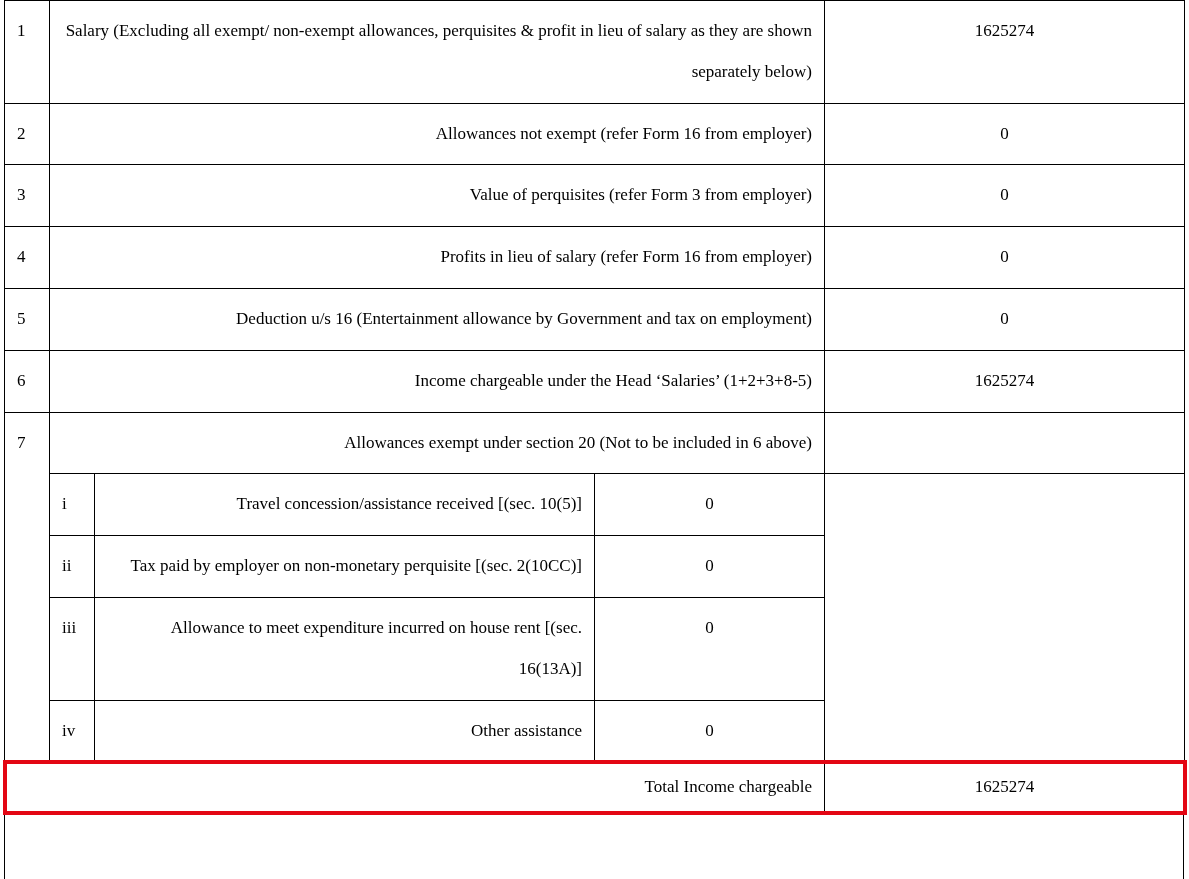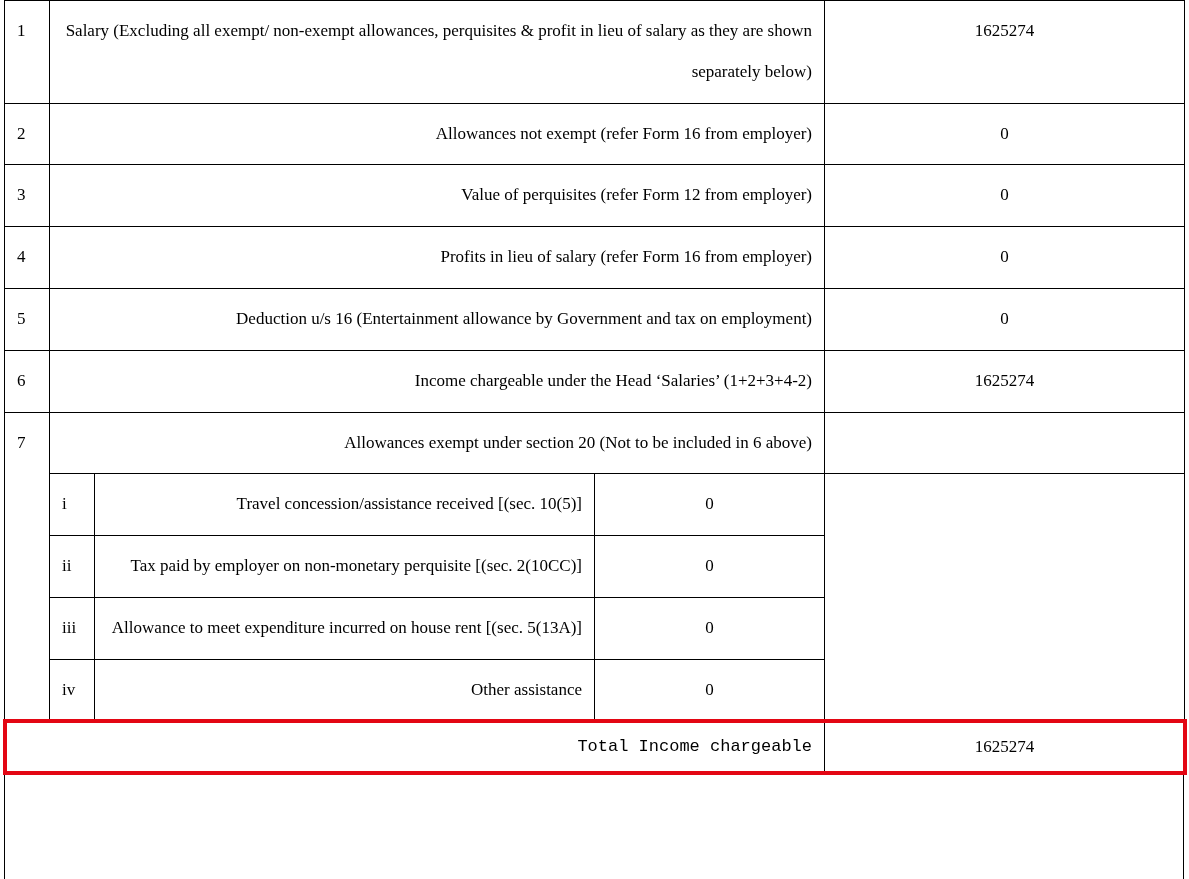--- a/index.html
+++ b/index.html
@@ -73,39 +73,39 @@
     </tr>
 
     <tr>
       <td class="num">2</td>
       <td class="desc" colspan="3">Allowances not exempt (refer Form 16 from employer)</td>
       <td class="right">0</td>
     </tr>
 
     <tr>
       <td class="num">3</td>
-      <td class="desc" colspan="3">Value of perquisites (refer Form 12 from employer)</td>
+      <td class="desc" colspan="3">Value of perquisites (refer Form 3 from employer)</td>
       <td class="right">0</td>
     </tr>
 
     <tr>
       <td class="num">4</td>
       <td class="desc" colspan="3">Profits in lieu of salary (refer Form 16 from employer)</td>
       <td class="right">0</td>
     </tr>
 
     <tr>
       <td class="num">5</td>
       <td class="desc" colspan="3">Deduction u/s 16 (Entertainment allowance by Government and tax on employment)</td>
       <td class="right">0</td>
     </tr>
 
     <tr>
       <td class="num">6</td>
-      <td class="desc" colspan="3">Income chargeable under the Head ‘Salaries’ (1+2+3+4-2)</td>
+      <td class="desc" colspan="3">Income chargeable under the Head ‘Salaries’ (1+2+3+8-5)</td>
       <td class="right">1625274</td>
     </tr>
 
     <tr>
       <td class="num" rowspan="5">7</td>
       <td class="desc" colspan="3">Allowances exempt under section 20 (Not to be included in 6 above)</td>
       <td></td>
     </tr>
 
     <tr>
@@ -116,30 +116,30 @@
     </tr>
 
     <tr>
       <td class="num">ii</td>
       <td class="desc">Tax paid by employer on non-monetary perquisite [(sec. 2(10CC)]</td>
       <td class="right">0</td>
     </tr>
 
     <tr>
       <td class="num">iii</td>
-      <td class="desc">Allowance to meet expenditure incurred on house rent [(sec. 5(13A)]</td>
+      <td class="desc">Allowance to meet expenditure incurred on house rent [(sec. 16(13A)]</td>
       <td class="right">0</td>
     </tr>
 
     <tr>
       <td class="num">iv</td>
       <td class="desc">Other assistance</td>
       <td class="right">0</td>
     </tr>
 
     <tr class="highlight-row">
-      <td class="desc" colspan="4" style="line-height:1.8;font-family:Liberation Mono, monospace;">Total Income chargeable</td>
+      <td class="desc" colspan="4" style="line-height:1.8;">Total Income chargeable</td>
       <td class="right" style="line-height:1.8;">1625274</td>
     </tr>
   </tbody>
 </table>
 <div class="blank-area"></div>
 </div>
 
 </body></html>

